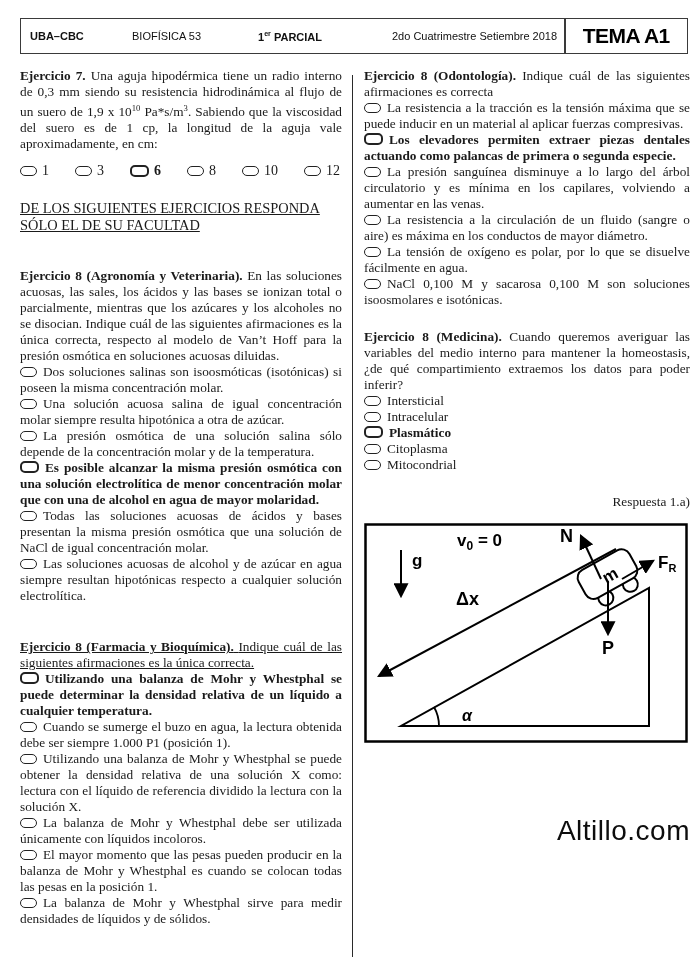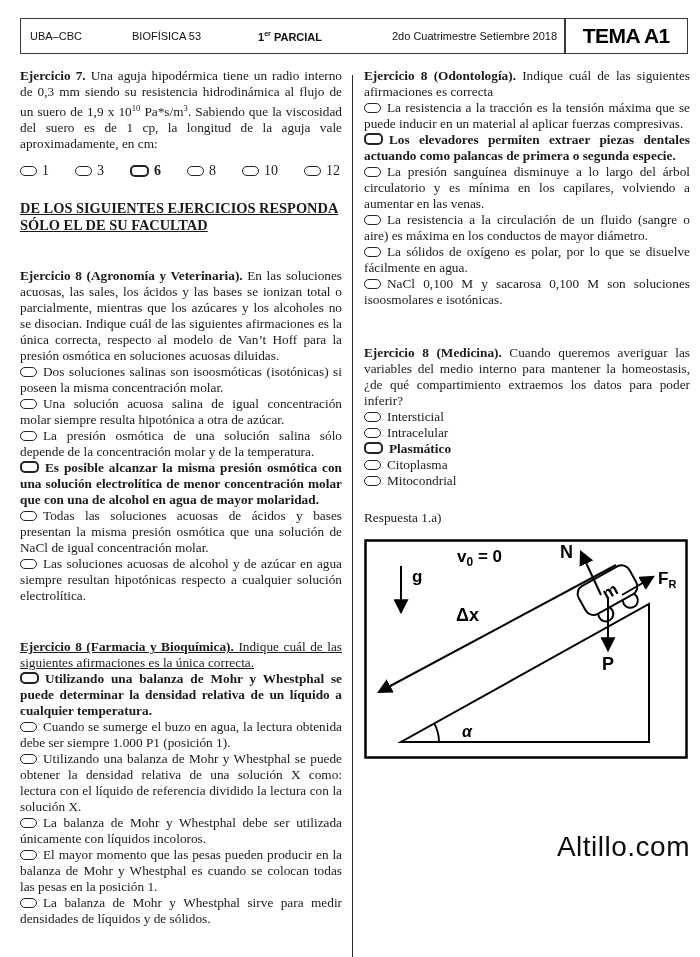--- a/index.html
+++ b/index.html
@@ -8,21 +8,21 @@
     font-family:"Liberation Serif", serif;color:#1a1a1a;overflow:hidden;
   }
   
   .header-box{
     position:absolute;left:20px;top:18px;width:666px;height:34px;
     border:1.5px solid #3a3a3a;display:flex;align-items:stretch;
     font-family:"Liberation Sans", sans-serif;
   }
   .h-left{display:flex;align-items:center;}
   .h-cell{font-size:11px;color:#111;padding-left:16px;}
-  .h-org{width:86px;padding-left:9px;font-weight:normal;}
+  .h-org{width:86px;padding-left:9px;font-weight:bold;}
   .h-course{width:110px;}
   .h-exam{width:118px;font-weight:bold;}
   .h-term{width:172px;}
   .h-div{width:1.5px;background:#3a3a3a;}
   .h-tema{flex:1;display:flex;align-items:center;justify-content:center;
     font-weight:bold;font-size:21px;letter-spacing:-0.5px;color:#000;}
   sup{font-size:0.65em;}
   
   .col-divider{position:absolute;left:352px;top:75px;width:1.4px;height:882px;background:#2a2a2a;}
   .col{position:absolute;top:68px;font-size:13.3px;line-height:16px;text-align:justify;}
@@ -34,26 +34,26 @@
   .cb{display:inline-block;width:15px;height:8px;border:1.4px solid #222;
       border-radius:5px;margin-right:6px;vertical-align:-1px;background:#fff;}
   .opt-bold{font-weight:bold;}
   .opt-bold .cb{border-width:2px;}
   
   .ans-row{display:flex;justify-content:space-between;margin-top:11px;padding-right:2px;font-size:14px;}
   .ans-item{display:flex;align-items:center;gap:5px;}
   .ans-item .cb{margin-right:0;}
   .ans-bold{font-weight:bold;}
   
-  .section-heading{margin-top:21px;font-weight:bold;font-size:14.4px;line-height:16.5px;
+  .section-heading{margin-top:21px;font-weight:normal;font-size:14.4px;line-height:16.5px;
     text-decoration:underline;text-align:left;}
   .gap-lg{margin-top:35px;}
   .gap-md{margin-top:35px;text-decoration:underline;}
-  .gap-sm{margin-top:37px;}
-  .respuesta{margin-top:21px;text-align:left;}
+  .gap-sm{margin-top:21px;}
+  .respuesta{margin-top:21px;text-align:right;}
   
   .diagram-wrap{margin-top:13px;}
   .watermark{
     margin-top:76px;margin-left:96px;font-family:"Liberation Sans", sans-serif;
     font-size:28px;color:#0d0d0d;text-align:right;letter-spacing:0.5px;
   }
   svg text{font-family:"Liberation Sans", sans-serif;font-weight:bold;fill:#000;}
 </style>
 </head>
 <body>
@@ -126,21 +126,21 @@
     <p><span class="cb"></span><span>La balanza de Mohr y Whestphal sirve para medir densidades de líquidos y de sólidos.</span></p>
   </div>
 
   <div class="col col-right">
 
     <p><span class="ex-title">Ejercicio 8 (Odontología).</span> <span>Indique cuál de las siguientes afirmaciones es correcta</span></p>
     <p><span class="cb"></span><span>La resistencia a la tracción es la tensión máxima que se puede inducir en un material al aplicar fuerzas compresivas.</span></p>
     <p class="opt-bold"><span class="cb"></span><span>Los elevadores permiten extraer piezas dentales actuando como palancas de primera o segunda especie.</span></p>
     <p><span class="cb"></span><span>La presión sanguínea disminuye a lo largo del árbol circulatorio y es mínima en los capilares, volviendo a aumentar en las venas.</span></p>
     <p><span class="cb"></span><span>La resistencia a la circulación de un fluido (sangre o aire) es máxima en los conductos de mayor diámetro.</span></p>
-    <p><span class="cb"></span><span>La sólidos de oxígeno es polar, por lo que se disuelve fácilmente en agua.</span></p>
+    <p><span class="cb"></span><span>La tensión de oxígeno es polar, por lo que se disuelve fácilmente en agua.</span></p>
     <p><span class="cb"></span><span>NaCl 0,100 M y sacarosa 0,100 M son soluciones isoosmolares e isotónicas.</span></p>
 
     <p class="gap-sm"><span class="ex-title">Ejercicio 8 (Medicina).</span> <span>Cuando queremos averiguar las variables del medio interno para mantener la homeostasis, ¿de qué compartimiento extraemos los datos para poder inferir?</span></p>
     <p><span class="cb"></span><span>Intersticial</span></p>
     <p><span class="cb"></span><span>Intracelular</span></p>
     <p class="opt-bold"><span class="cb"></span><span>Plasmático</span></p>
     <p><span class="cb"></span><span>Citoplasma</span></p>
     <p><span class="cb"></span><span>Mitocondrial</span></p>
 
     <p class="respuesta">Respuesta 1.a)</p>

